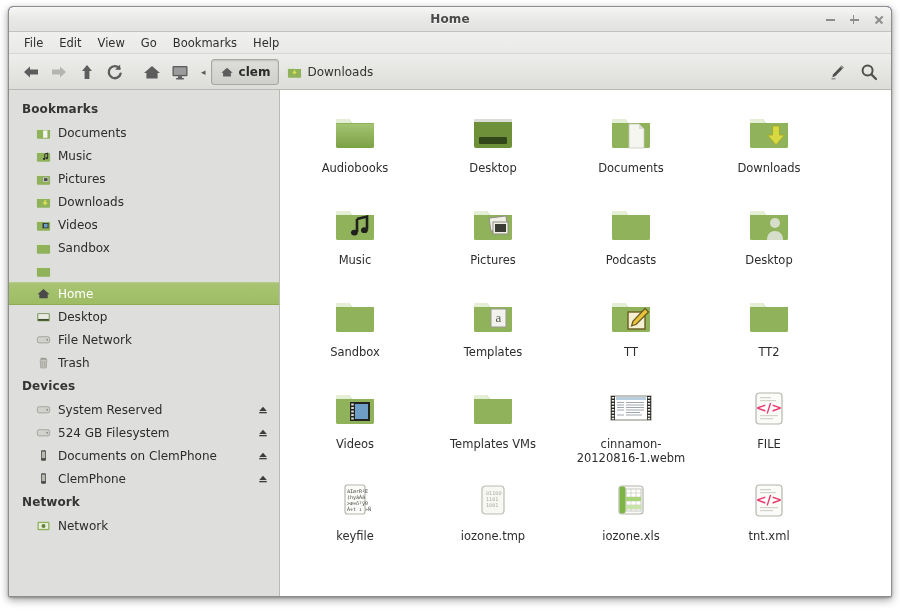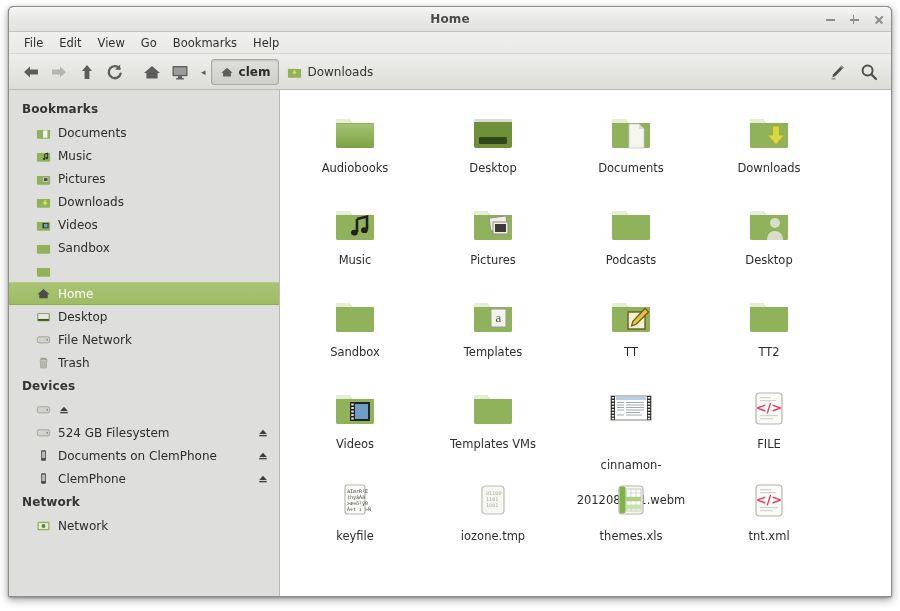--- a/index.html
+++ b/index.html
@@ -140,21 +140,21 @@
     display: flex; flex-direction: column; align-items: center;
     padding-top: 6px; cursor: default;
   }
   .fi-icon { width: 48px; height: 48px; position: relative;
              display: flex; align-items: center; justify-content: center; }
   .fi-label {
     margin-top: 5px; font-size: 11.5px; color: #2d2d2d;
     text-align: center; line-height: 14px; max-width: 128px;
     word-break: break-word;
   }
-  .fi-label span { display: block; margin-top: 21px; }
+  .fi-label span { display: block; }
 </style>
 </head>
 <body>
 
 <div id="window">
 
   <div id="titlebar">
     <div id="title-text">Home</div>
     <div id="wincontrols">
       <div class="wc min">
@@ -365,20 +365,21 @@
         <div class="sb-label">Trash</div>
       </div>
 
       <div class="sb-head">Devices</div>
 
       <div class="sb-row">
         <svg width="15" height="15" viewBox="0 0 16 16">
           <rect x="1.4" y="5" width="13.2" height="6.6" rx="2" fill="#d2d2cc" stroke="#8d8d86" stroke-width=".7"></rect>
           <circle cx="12" cy="8.3" r="1" fill="#8d8d86"></circle>
         </svg>
+        <div class="sb-label">System Reserved</div>
         <svg class="eject" viewBox="0 0 16 16">
           <path d="M8 3.6 L13 9.2 H3 Z" fill="#3d3d3d"></path>
           <rect x="3" y="10.6" width="10" height="1.8" fill="#3d3d3d"></rect>
         </svg>
       </div>
 
       <div class="sb-row">
         <svg width="15" height="15" viewBox="0 0 16 16">
           <rect x="1.4" y="5" width="13.2" height="6.6" rx="2" fill="#d2d2cc" stroke="#8d8d86" stroke-width=".7"></rect>
           <circle cx="12" cy="8.3" r="1" fill="#8d8d86"></circle>
@@ -711,21 +712,21 @@
             <rect x="12.6" y="10.6" width="6" height="26.8" rx="2.4" fill="#7db544"></rect>
             <rect x="19" y="13" width="15" height="22" fill="#ffffff" stroke="#b0b0a6" stroke-width=".7"></rect>
             <g stroke="#c4c4ba" stroke-width=".6">
               <path d="M19 17 h15 M19 21 h15 M19 25 h15 M19 29 h15 M19 33 h15"></path>
               <path d="M24 13 v22 M29 13 v22"></path>
             </g>
             <rect x="19" y="21" width="15" height="4" fill="#a9d47a"></rect>
             <rect x="19" y="29" width="15" height="4" fill="#c8e3a6"></rect>
           </svg>
         </div>
-        <div class="fi-label">themes.xls</div>
+        <div class="fi-label">iozone.xls</div>
       </div>
 
       <div class="fitem">
         <div class="fi-icon">
           <svg width="48" height="48" viewBox="0 0 48 48">
             <rect x="11" y="9" width="26" height="31" rx="3.5" fill="#fbfbf9" stroke="#b6b6ac" stroke-width="1.2"></rect>
             <g fill="#d3d3ca">
               <rect x="15" y="13" width="11" height="1.2"></rect>
                 <rect x="15" y="16" width="16" height="1.2"></rect>
               <rect x="15" y="31" width="18" height="1.2"></rect>

